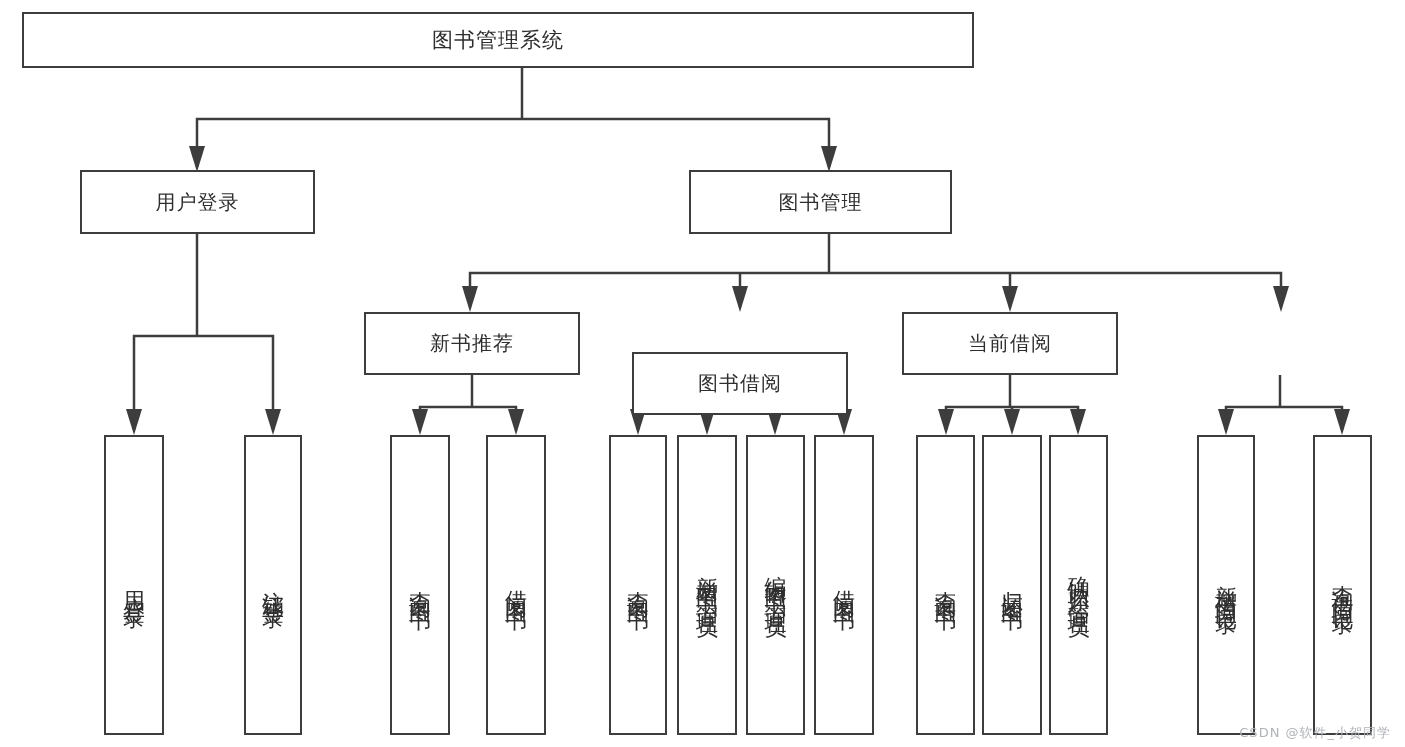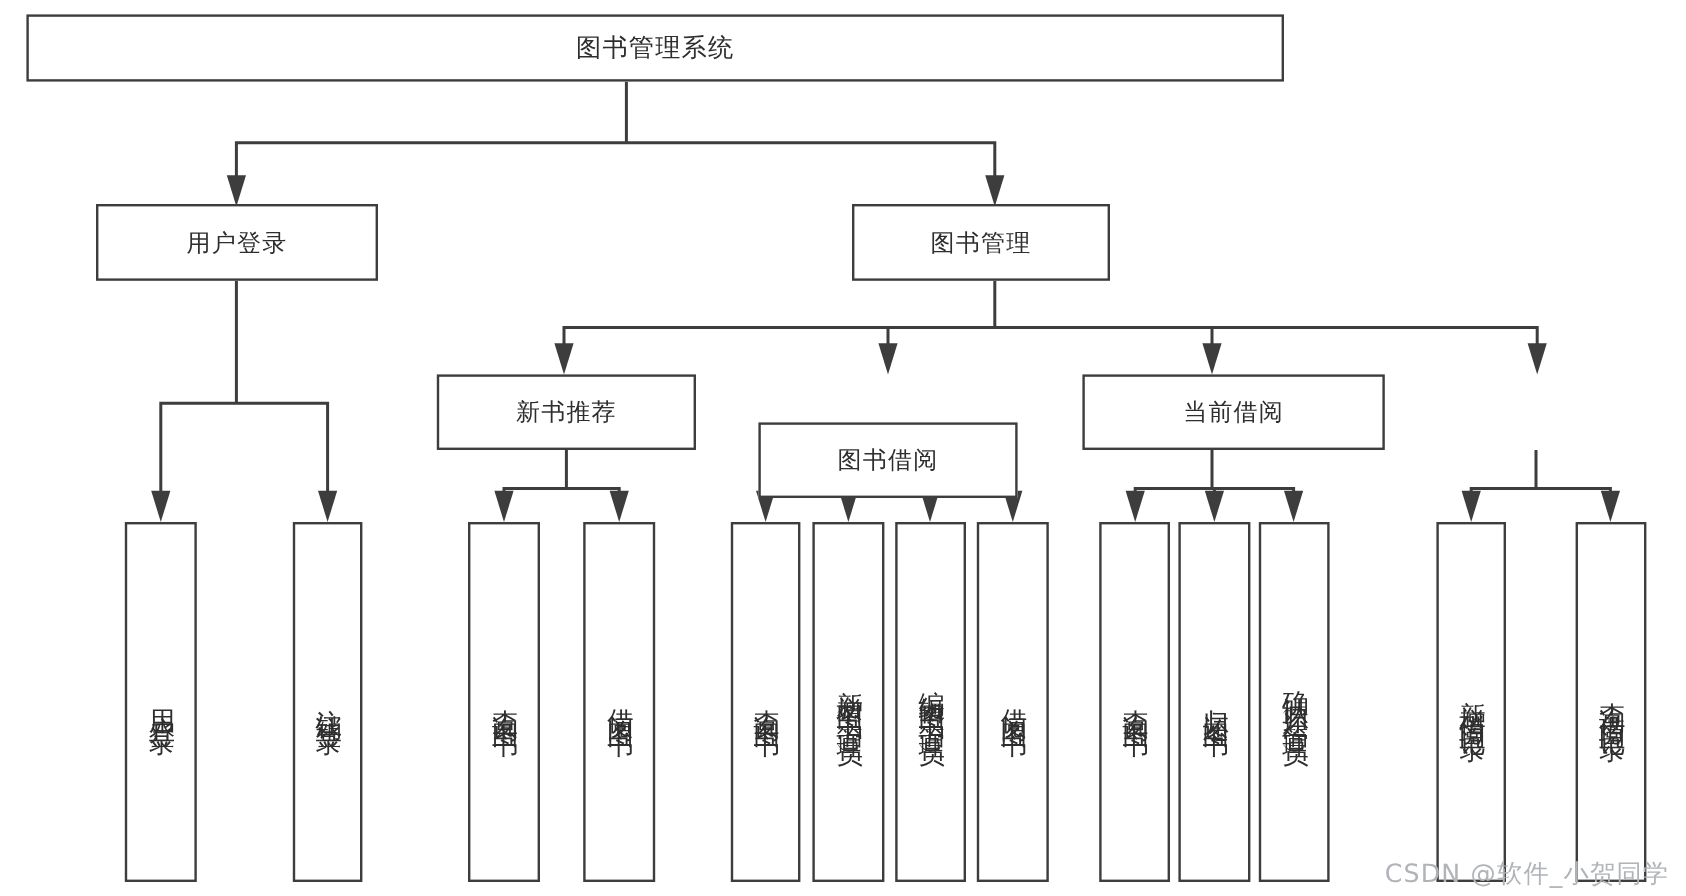--- a/index.html
+++ b/index.html
@@ -58,21 +58,21 @@
     text-orientation: mixed;
     font-size: 22px;
     letter-spacing: 6px;
     line-height: 1.0;
     white-space: nowrap;
   }
   .watermark {
     position: absolute;
     right: 14px;
     bottom: 5px;
-    font-size: 21px;
+    font-size: 13px;
     color: var(--watermark);
     letter-spacing: 1px;
     white-space: nowrap;
     text-align: right;
   }
 </style>
 </head>
 <body>
 
 <div class="stage">
@@ -120,38 +120,38 @@
     <polygon points="699,409 715,409 707,435"></polygon>
     <polygon points="767,409 783,409 775,435"></polygon>
     <polygon points="836,409 852,409 844,435"></polygon>
     <polygon points="938,409 954,409 946,435"></polygon>
     <polygon points="1004,409 1020,409 1012,435"></polygon>
     <polygon points="1070,409 1086,409 1078,435"></polygon>
     <polygon points="1218,409 1234,409 1226,435"></polygon>
     <polygon points="1334,409 1350,409 1342,435"></polygon>
   </svg>
 
-  <div class="box" style="left:22px; top:12px; width:1048px; height:56px;">
+  <div class="box" style="left:22px; top:12px; width:952px; height:56px;">
     <span class="h-label root-label">图书管理系统</span>
   </div>
 
   <div class="box" style="left:80px; top:170px; width:235px; height:64px;">
     <span class="h-label">用户登录</span>
   </div>
-  <div class="box" style="left:710px; top:170px; width:215px; height:64px;">
+  <div class="box" style="left:689px; top:170px; width:263px; height:64px;">
     <span class="h-label">图书管理</span>
   </div>
 
   <div class="box" style="left:364px; top:312px; width:216px; height:63px;">
     <span class="h-label">新书推荐</span>
   </div>
   <div class="box" style="left:632px; top:312px; width:216px; height:63px;margin-top:40px;">
     <span class="h-label">图书借阅</span>
   </div>
-  <div class="box" style="left:902px; top:312px; width:252px; height:63px;">
+  <div class="box" style="left:902px; top:312px; width:216px; height:63px;">
     <span class="h-label">当前借阅</span>
   </div>
 
   <div class="box" style="left:104px; top:435px; width:60px; height:300px;">
     <span class="v-label">用户登录</span>
   </div>
   <div class="box" style="left:244px; top:435px; width:58px; height:300px;">
     <span class="v-label">注销登录</span>
   </div>
 

